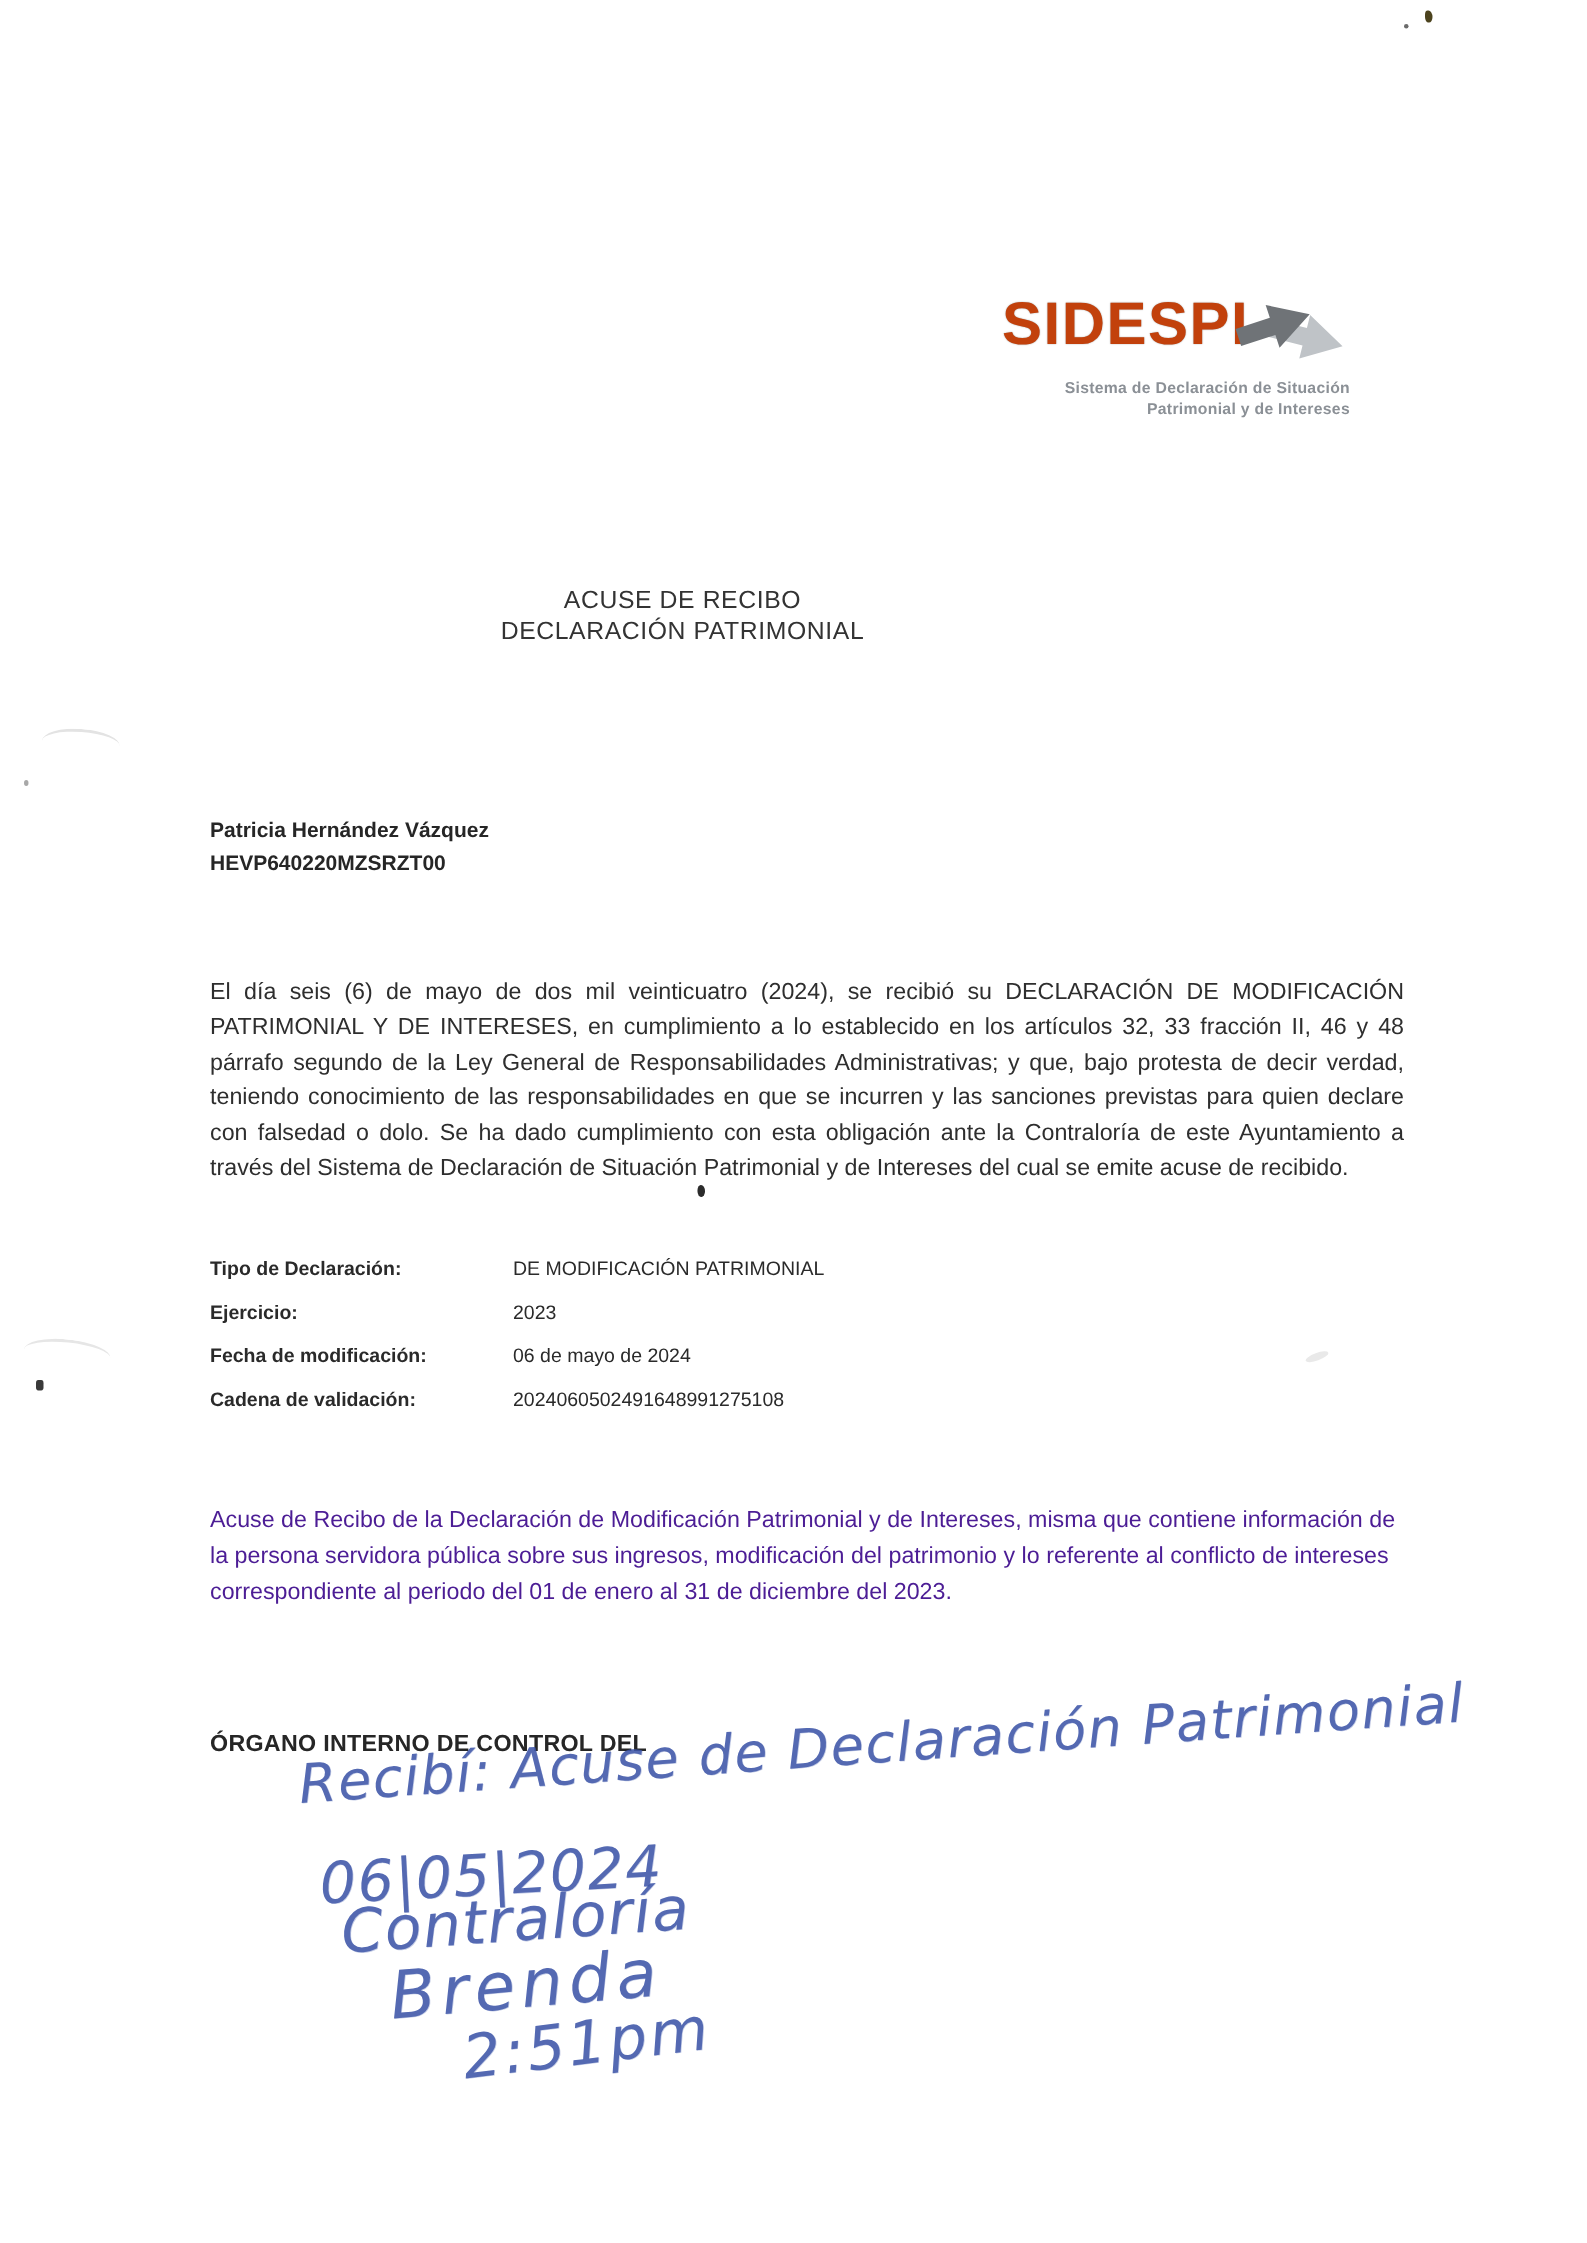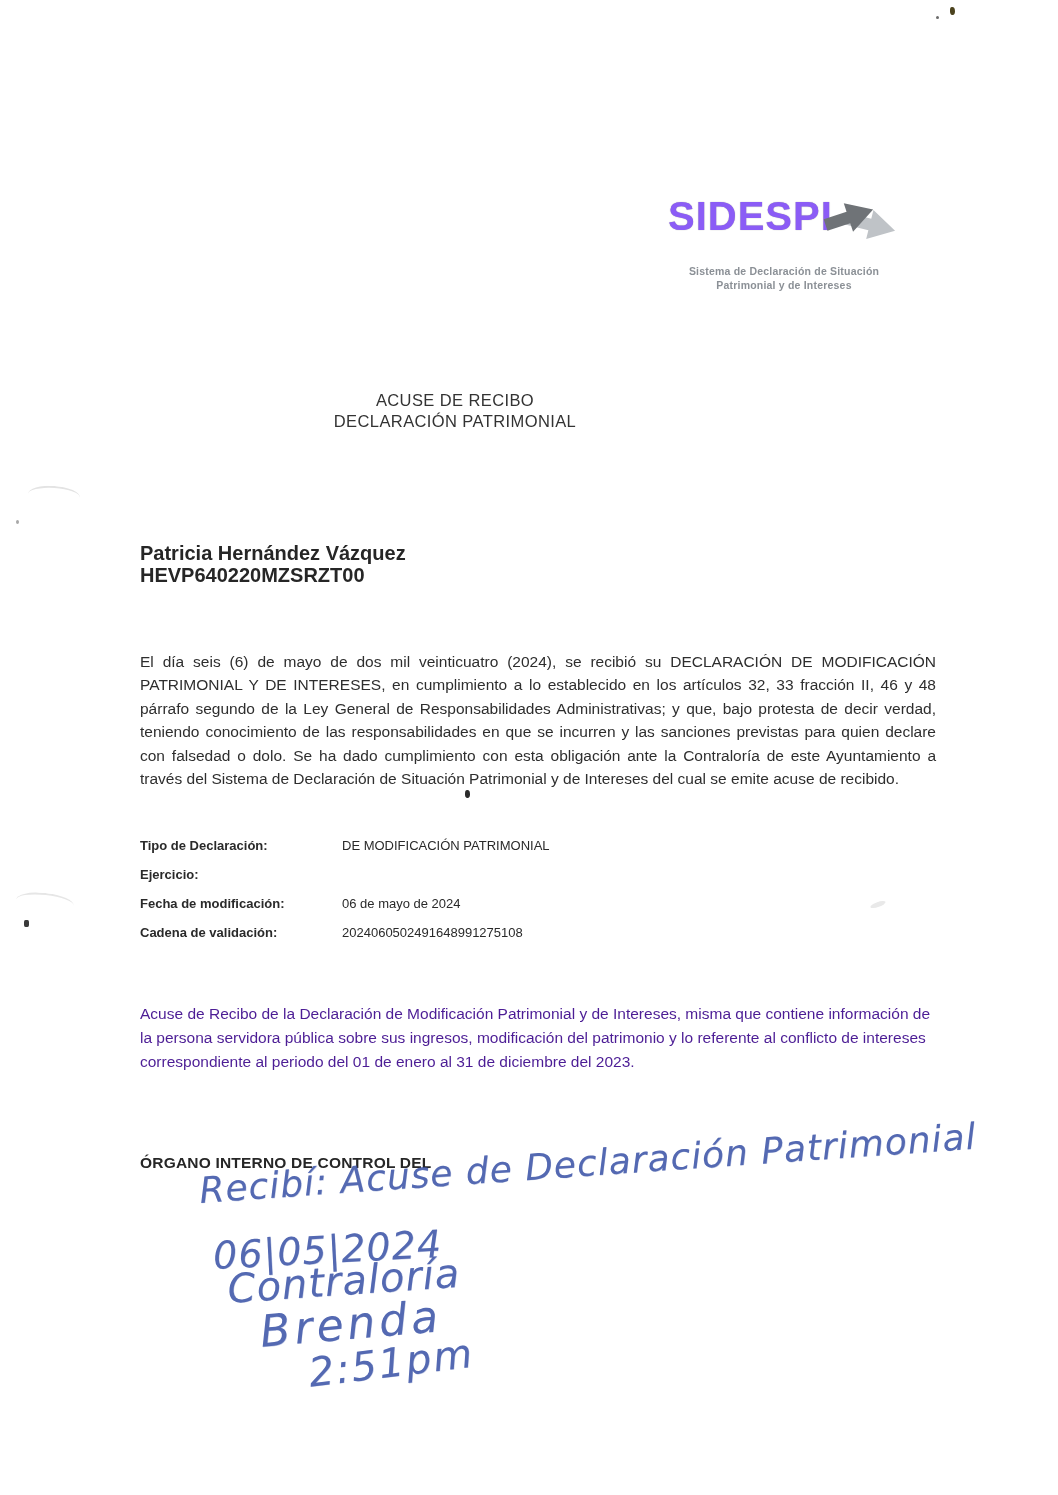--- a/index.html
+++ b/index.html
@@ -12,39 +12,39 @@
     color:#2d2d2d;
     overflow:hidden;
   }
   .abs { position:absolute; }
 
   
   .logo-block { left:668px; top:194px; width:232px; }
   .logo-row { position:relative; height:52px; }
   .logo-wordmark {
     font-size:40px; font-weight:700; letter-spacing:1px;
-    color:#8b5cf6;
+    color:#c2410c;
     text-shadow:0 0 1px #9a9a9a;
   }
   .logo-arrows { position:absolute; left:150px; top:-8px; }
   .logo-tagline {
-    margin-top:18px; text-align:center;
+    margin-top:6px; text-align:right;
     font-size:10.5px; font-weight:600; line-height:14px;
     color:#8b9096; letter-spacing:0.2px;
   }
 
   
   .title-block {
     left:0; top:390px; width:910px;
     text-align:center; font-size:16.5px; line-height:21px;
     color:#333; letter-spacing:0.4px;
   }
 
   
-  .declarant { left:140px; top:542px; font-size:20px; font-weight:700; line-height:22px; color:#262626; }
+  .declarant { left:140px; top:542px; font-size:14px; font-weight:700; line-height:22px; color:#262626; }
 
   
   .para1 {
     left:140px; top:605px; width:796px;
     font-size:15.5px; line-height:23.4px;
     text-align:justify; color:#2e2e2e;margin-top:45px;
   }
   .para2 {
     left:140px; top:1002px; width:800px;
     font-size:15.5px; line-height:24px;
@@ -122,20 +122,21 @@
 
 <p class="abs para1">El día seis (6) de mayo de dos mil veinticuatro (2024), se recibió su DECLARACIÓN DE MODIFICACIÓN PATRIMONIAL Y DE INTERESES, en cumplimiento a lo establecido en los artículos 32, 33 fracción II, 46 y 48 párrafo segundo de la Ley General de Responsabilidades Administrativas; y que, bajo protesta de decir verdad, teniendo conocimiento de las responsabilidades en que se incurren y las sanciones previstas para quien declare con falsedad o dolo. Se ha dado cumplimiento con esta obligación ante la Contraloría de este Ayuntamiento a través del Sistema de Declaración de Situación Patrimonial y de Intereses del cual se emite acuse de recibido.</p>
 
 <div class="abs fields">
   <div class="field-row">
     <span class="field-label">Tipo de Declaración:</span>
     <span class="field-value">DE MODIFICACIÓN PATRIMONIAL</span>
   </div>
   <div class="field-row">
     <span class="field-label">Ejercicio:</span>
+    <span class="field-value">2023</span>
   </div>
   <div class="field-row">
     <span class="field-label">Fecha de modificación:</span>
     <span class="field-value">06 de mayo de 2024</span>
   </div>
   <div class="field-row">
     <span class="field-label">Cadena de validación:</span>
     <span class="field-value">2024060502491648991275108</span>
   </div>
 </div>

